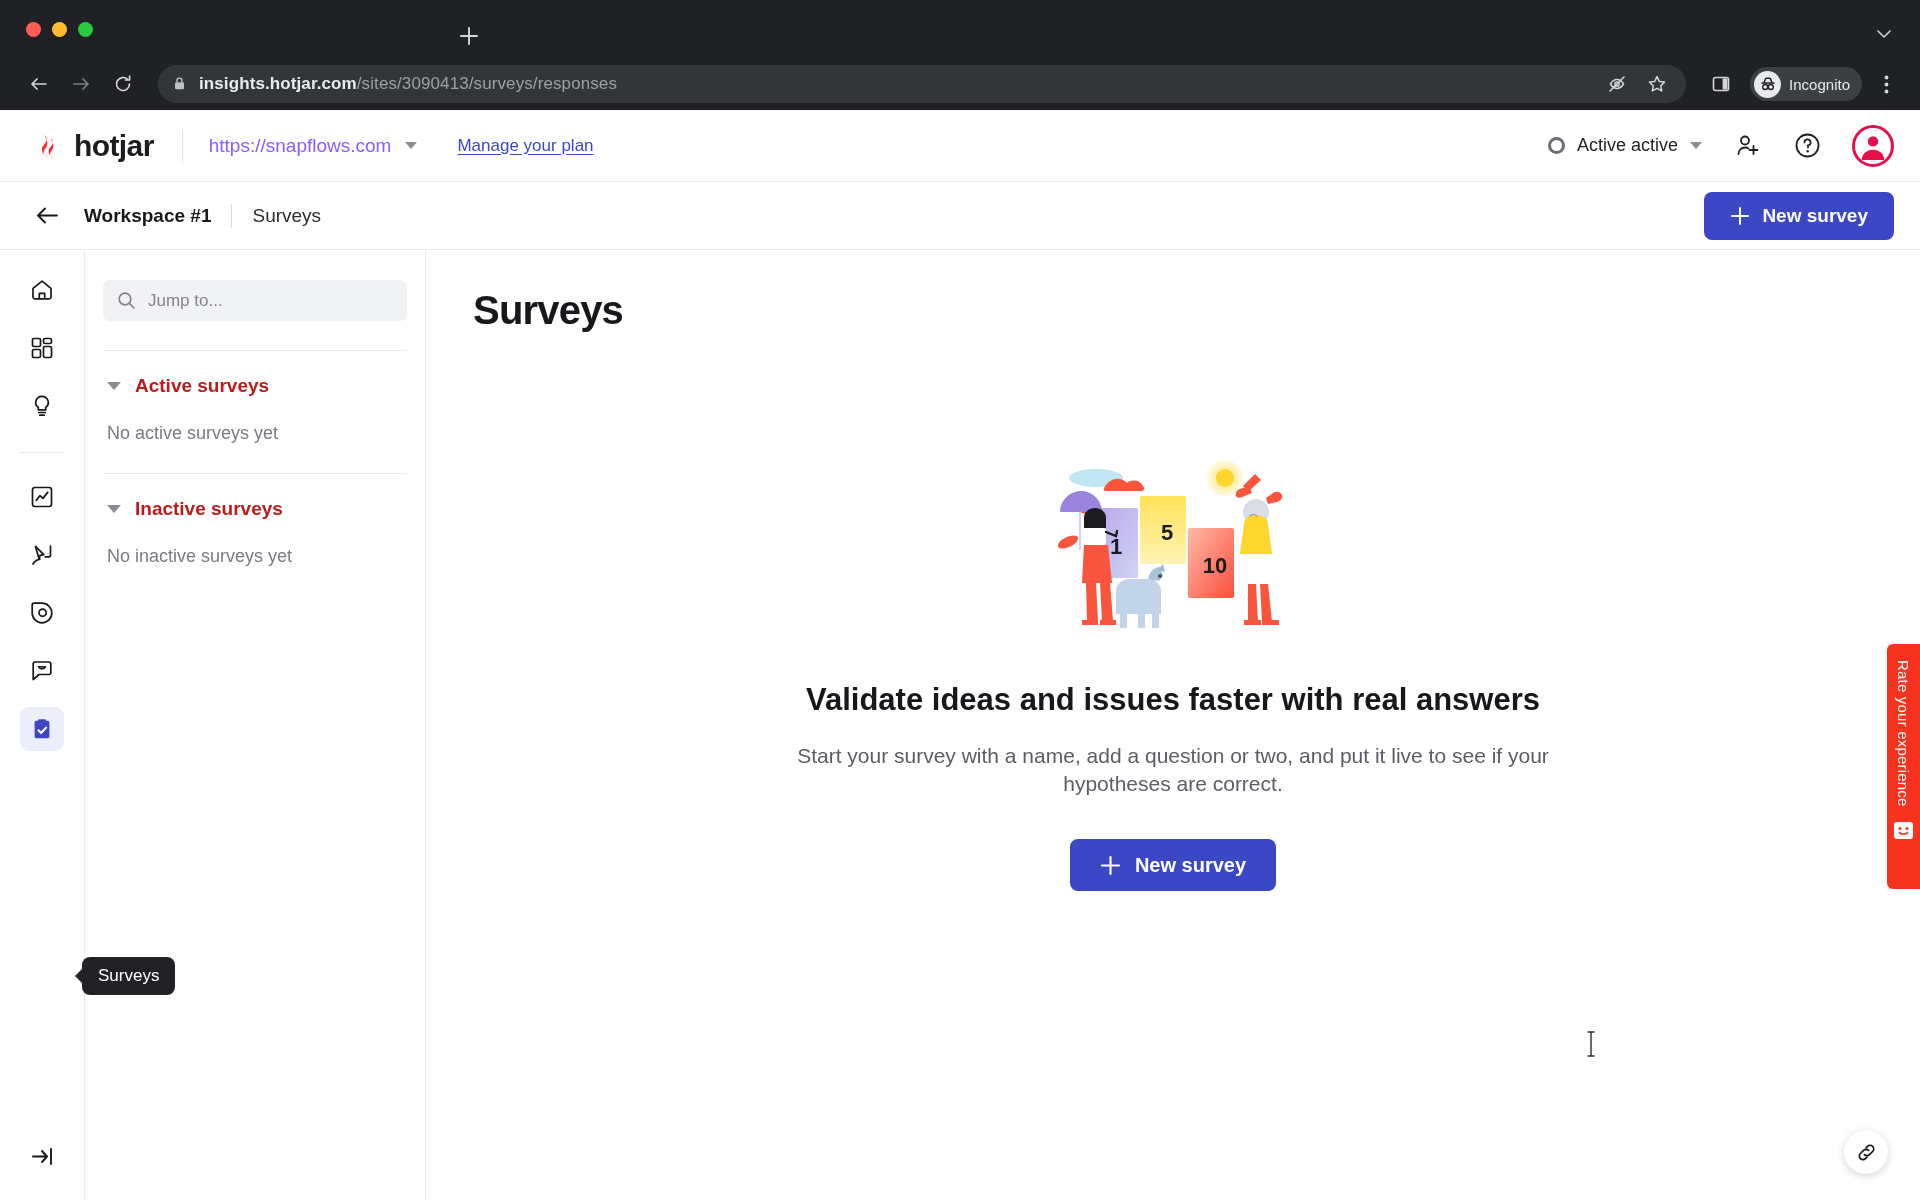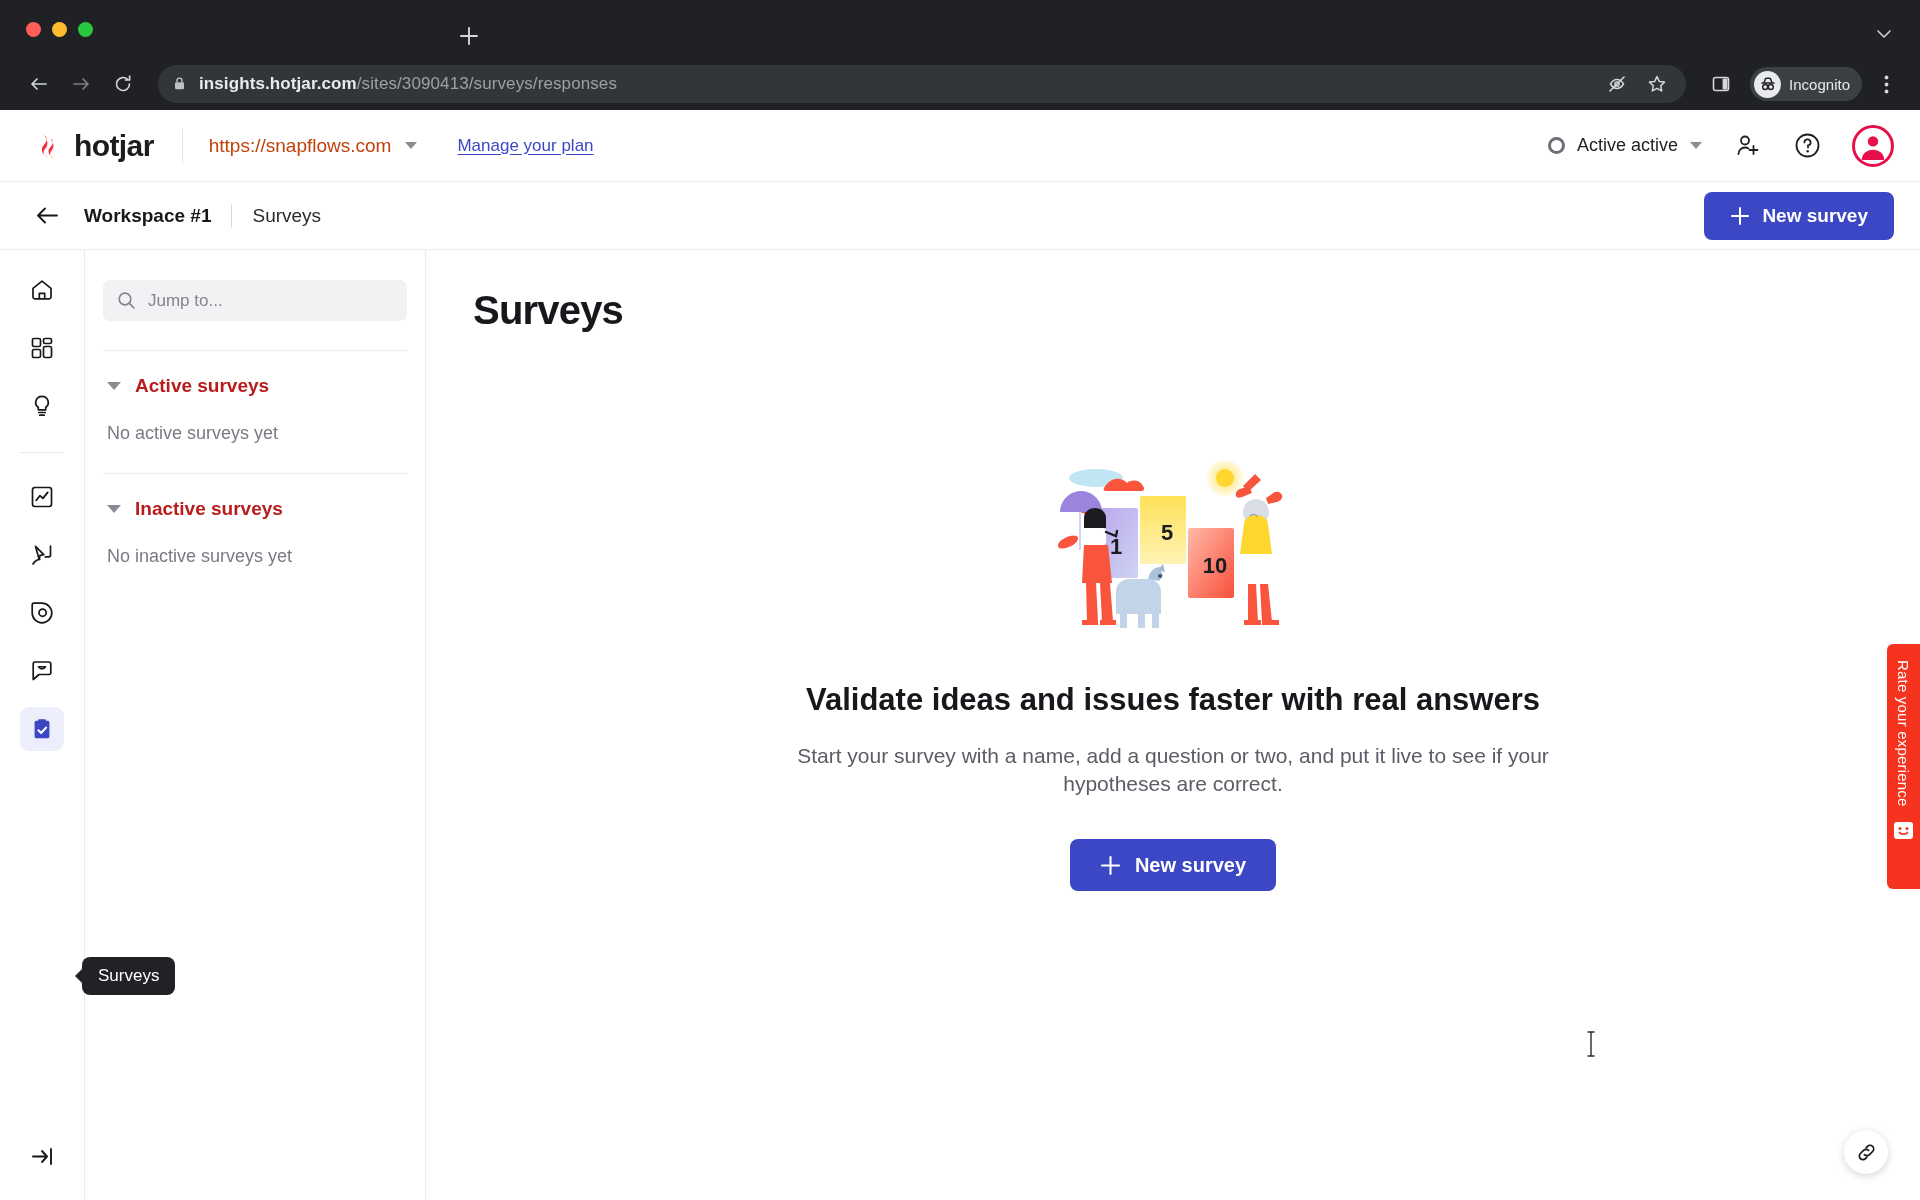--- a/index.html
+++ b/index.html
@@ -114,21 +114,21 @@
 
   
   #app-header {
     height:72px; border-bottom:1px solid #ececef;
     display:flex; align-items:center; padding:0 26px 0 36px;
   }
   #brand { display:flex; align-items:center; gap:10px; }
   #brand-text { font-size:30px; font-weight:700; color:#1b1b20; letter-spacing:-0.6px; }
   #brand-divider { width:1px; height:34px; background:#e3e3e7; margin:0 26px 0 28px; }
   #site-select { display:flex; align-items:center; gap:14px; }
-  #site-url { font-size:19px; color:#c2410c; }
+  #site-url { font-size:19px; color:#8b5cf6; }
   .caret-down { width:0;height:0;border-left:6px solid transparent;border-right:6px solid transparent;border-top:7px solid #8b8b93; }
   #manage-plan {
     margin-left:40px; font-size:17px; color:#3b47c4;
     text-decoration:underline; text-underline-offset:3px;
   }
   #header-right { margin-left:auto; display:flex; align-items:center; gap:30px; }
   #traffic-status { display:flex; align-items:center; gap:12px; }
   .traffic-ring { width:17px;height:17px;border-radius:50%;border:3.5px solid #6e6e76; }
   #traffic-label { font-size:18px; color:#1f1f25; }
   .hdr-icon { width:30px;height:30px;display:flex;align-items:center;justify-content:center;color:#1f1f25; }

